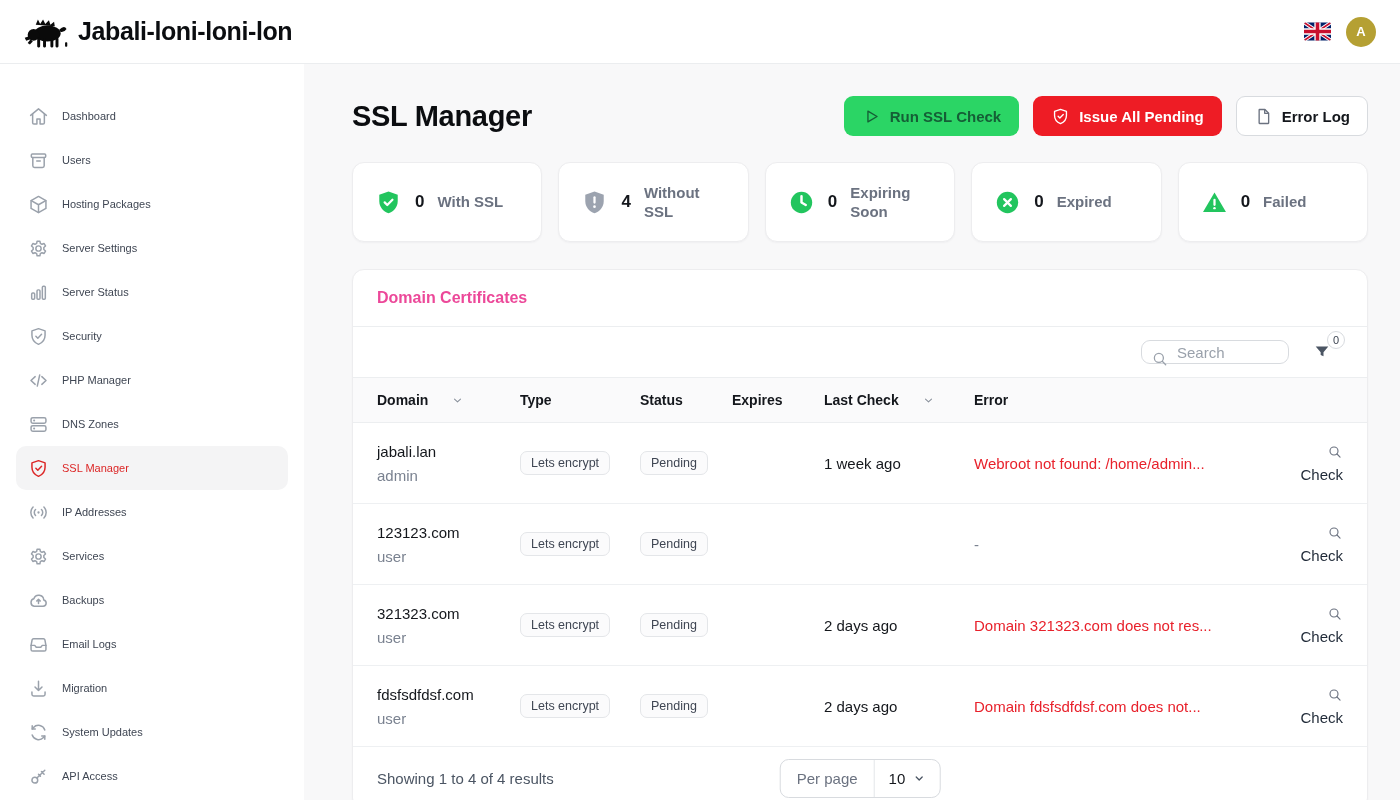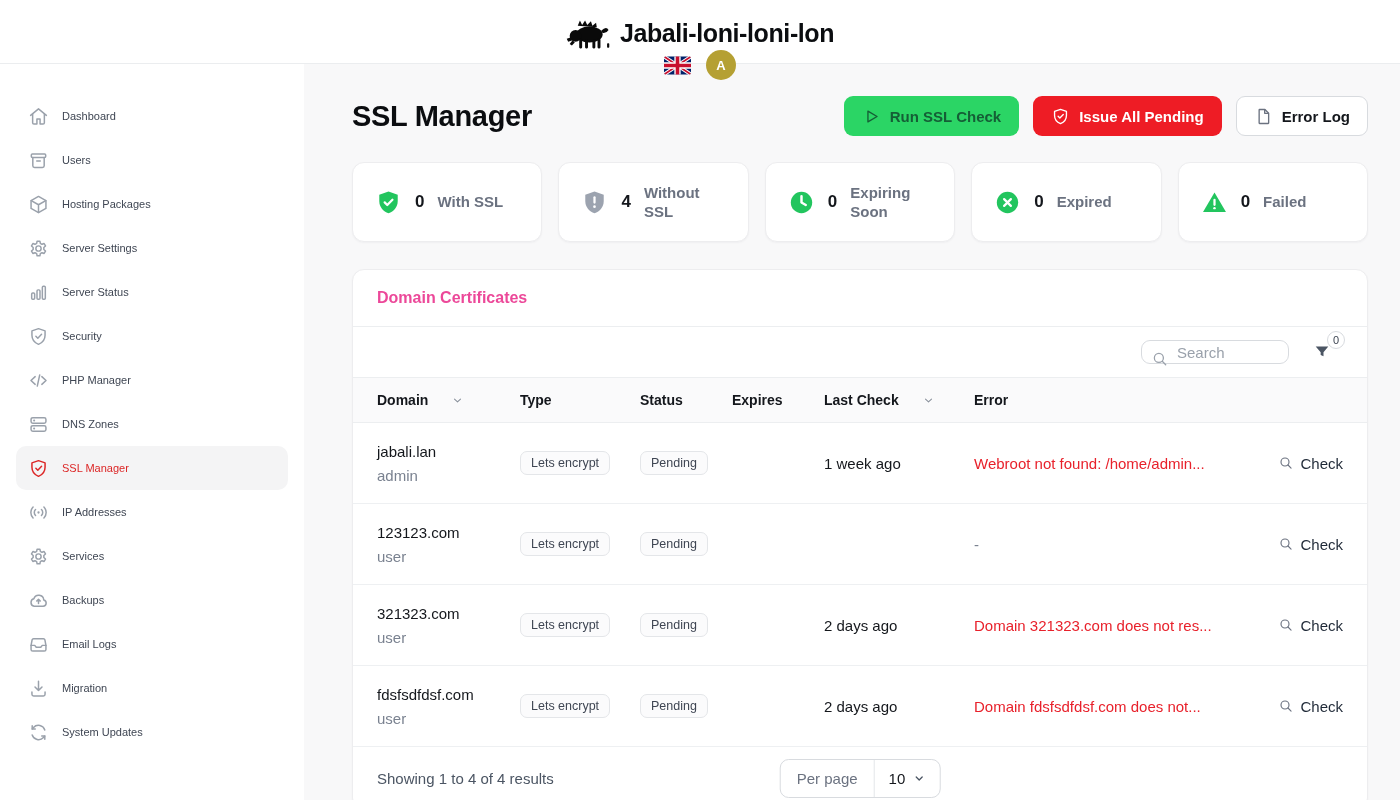--- a/index.html
+++ b/index.html
@@ -6,22 +6,21 @@
   html,body { margin:0; padding:0; }
   body {
     width:1400px; height:800px; overflow:hidden;
     background:#f8f8f9; color:#14171c;
     font-family:"Liberation Sans","DejaVu Sans",sans-serif;
   }
   
   .topbar {
     height:64px; background:#fff; border-bottom:1px solid #ebedef;
     display:flex; align-items:center; justify-content:space-between;
-    padding:16px 24px;
-    flex-direction:column;
+    padding:2px 24px;
   }
   .brand { display:flex; align-items:center; gap:10px; }
   .brand-logo { width:44px; height:34px; color:#0a0a0a; }
   .brand-logo svg { width:100%; height:100%; display:block; }
   .brand-title { font-size:25px; font-weight:800; letter-spacing:-0.4px; color:#0b0d10; }
   .topbar-right { display:flex; align-items:center; gap:15px; }
   .flag { width:27px; height:19px; border-radius:3px; overflow:hidden; display:block; cursor:pointer; }
   .flag svg { width:100%; height:100%; display:block; }
   .avatar {
     width:30px; height:30px; border-radius:50%; background:#b5a033; color:#fff;
@@ -104,21 +103,21 @@
   .domain-name { font-size:15px; color:#14171c; margin-bottom:7px; }
   .domain-user { font-size:15px; color:#7a8290; }
   .badge {
     display:inline-block; border:1px solid #e4e6e9; background:#fbfbfc;
     border-radius:7px; padding:4px 10px; font-size:12.5px; color:#3f4653;
   }
   .cell-text { font-size:15px; color:#14171c; }
   .error-text { font-size:15px; color:#e8212b; white-space:nowrap; overflow:hidden; padding-right:10px; }
   .error-text.dash { color:#7a8290; }
   .action-cell { display:flex; justify-content:flex-end; }
-  .check-btn { display:flex; align-items:flex-start; gap:6px; cursor:pointer; font-size:15px; color:#1f2937; }
+  .check-btn { display:flex; align-items:flex-end; gap:6px; cursor:pointer; font-size:15px; color:#1f2937;flex-direction:column; }
   .check-icon { width:16px; height:16px; color:#6b7280; }
   
   .panel-footer { position:relative; display:flex; align-items:center; padding:18px 24px; height:62px; }
   .footer-summary { font-size:15px; color:#4b5563; }
   .per-page {
     position:absolute; left:50%; transform:translateX(-50%);
     display:flex; align-items:stretch; border:1px solid #d8dbdf; border-radius:9px; background:#fff; overflow:hidden;
   }
   .pp-label { padding:10px 16px; font-size:15px; color:#6b7280; }
   .pp-value { display:flex; align-items:center; gap:7px; padding:10px 14px; font-size:15px; color:#14171c; border-left:1px solid #e4e6e9; cursor:pointer; }
@@ -297,20 +296,29 @@
         <span class="icon nav-icon">
           <svg viewBox="0 0 24 24">
             <path d="M19.2 9.2A7.6 7.6 0 0 0 6.3 6.4L4.8 7.9"></path>
             <path d="M4.8 4.4v3.5h3.5"></path>
             <path d="M4.8 14.8a7.6 7.6 0 0 0 12.9 2.8l1.5-1.5"></path>
             <path d="M19.2 19.6v-3.5h-3.5"></path>
           </svg>
         </span>
         <span class="nav-label">System Updates</span>
       </div>
+      <div class="nav-item">
+        <span class="icon nav-icon">
+          <svg viewBox="0 0 24 24">
+            <circle cx="7.8" cy="16.2" r="3.3"></circle>
+            <path d="m10.2 13.8 9-9m-3.8 1.6 3 3m-6.4 0 2.2 2.2"></path>
+          </svg>
+        </span>
+        <span class="nav-label">API Access</span>
+      </div>
     </nav>
 
   <main class="main">
     <div class="page-head">
       <h1 class="page-title">SSL Manager</h1>
       <div class="actions">
         <button class="btn btn-green">
           <span class="icon">
             <svg viewBox="0 0 24 24">
                 <path d="M7.5 5.2v13.6L19 12 7.5 5.2Z"></path>

